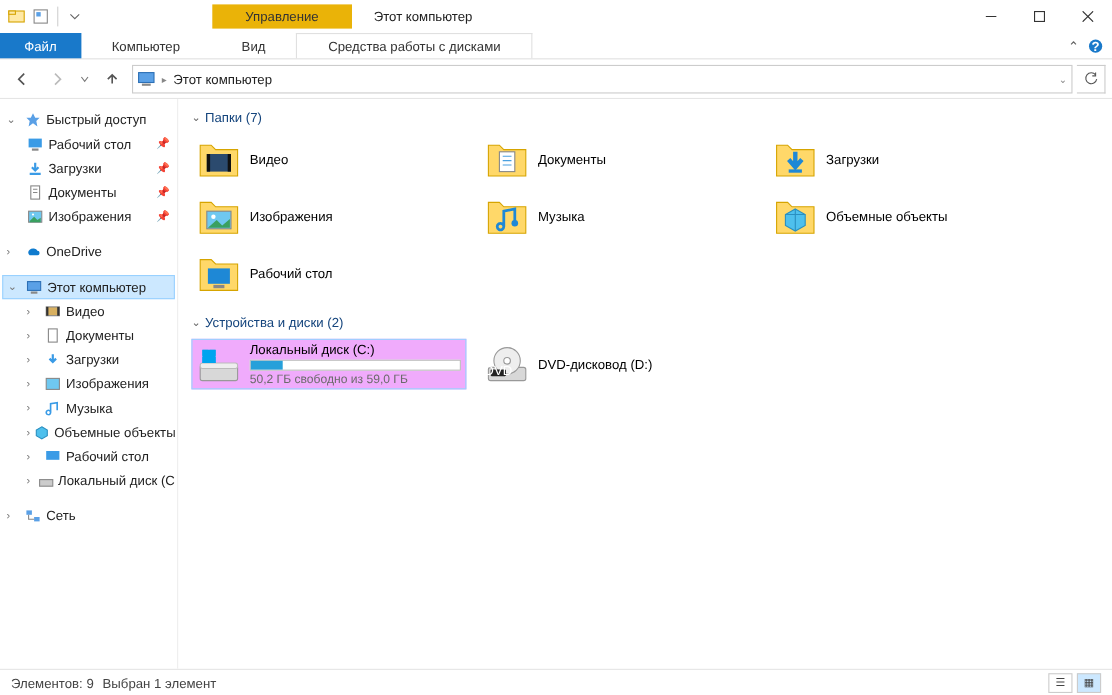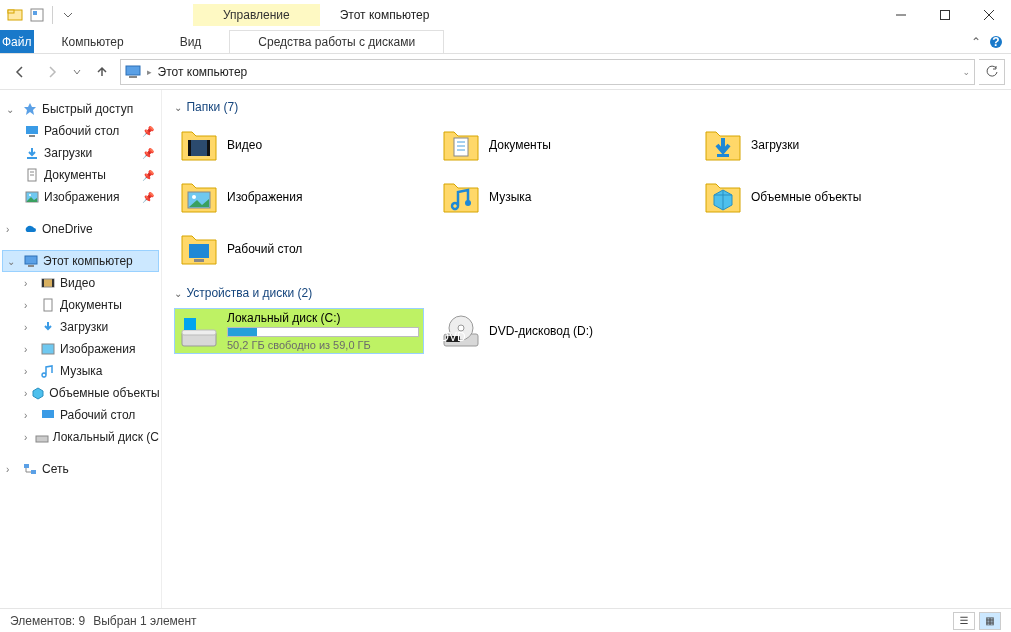--- a/index.html
+++ b/index.html
@@ -1,28 +1,28 @@
 <!DOCTYPE html>
 <html><head>
 <meta charset="utf-8">
 <style>
 * { box-sizing: border-box; margin: 0; padding: 0; font-family: "Segoe UI", Tahoma, sans-serif; font-size: 12px; }
 body { background: #fff; width: 1011px; height: 632px; overflow: hidden; display: flex; flex-direction: column; }
 .titlebar { height: 30px; display: flex; align-items: center; }
 .qat { display: flex; align-items: center; gap: 4px; padding: 0 6px; }
 .qat .icon { width: 18px; height: 18px; display:flex; align-items:center; justify-content:center; }
 .qat .sep { width:1px; height:18px; background:#d0d0d0; margin:0 2px; }
-.ribbon-tab-context { background: #fef9c3; color:#333; padding: 0 30px; height: 22px; display:flex; align-items:center; margin-top:0; }
+.ribbon-tab-context { background: #eab308; color:#333; padding: 0 30px; height: 22px; display:flex; align-items:center; margin-top:0; }
 .titlebar-title { padding-left: 20px; color:#222; }
 .spacer { flex:1; }
 .win-controls { display:flex; }
 .win-controls div { width: 44px; height: 30px; display:flex; align-items:center; justify-content:center; color:#333; }
 .ribbon-tabs { height: 24px; display:flex; align-items:stretch; border-bottom:1px solid #e0e0e0; }
 .ribbon-tabs .tab { padding: 0 28px; display:flex; align-items:center; color:#333; }
-.ribbon-tabs .tab.file { background:#1979ca; color:#fff; padding:0 2px; }
+.ribbon-tabs .tab.file { background:#1979ca; color:#fff; padding:0 22px; }
 .ribbon-tabs .tab.context { border:1px solid #e0e0e0; border-bottom:none; }
 .ribbon-right { margin-left:auto; display:flex; align-items:center; padding-right:8px; gap:8px; }
 .navbar { height: 36px; border-bottom: 1px solid #e5e5e5; display:flex; align-items:center; padding: 4px 6px; gap:4px; }
 .navbar .nbtn { width:28px; height:26px; display:flex; align-items:center; justify-content:center; color:#555; }
 .navbar .addr { flex:1; height:26px; border:1px solid #ccc; display:flex; align-items:center; padding:0 4px; gap:6px; }
 .navbar .addr .txt { flex:1; color:#222; }
 .navbar .refresh { width:26px; height:26px; border:1px solid #ccc; border-left:none; display:flex; align-items:center; justify-content:center; color:#555; }
 .navbar .search { width:200px; height:26px; border:1px solid #ccc; display:flex; align-items:center; padding:0 6px; color:#888; margin-left:6px; }
 .navbar .search .ph { flex:1; }
 .body { flex:1; display:flex; overflow:hidden; }
@@ -37,21 +37,21 @@
 .tree .pin { color:#999; margin-left:auto; font-size:10px; padding-right:4px; }
 .tree-gap { height:10px; }
 .content { flex:1; padding: 8px 12px; overflow:auto; }
 .group-header { color:#15457d; margin: 2px 0 8px 0; display:flex; align-items:center; gap:4px; }
 .group-header .chev { font-size:10px; color:#666; }
 .folders-grid { display:grid; grid-template-columns: repeat(3, 250px); gap: 6px 12px; margin-bottom:14px; }
 .folder-item { height: 46px; display:flex; align-items:center; gap:8px; padding: 2px 4px; border:1px solid transparent; }
 .folder-item .fico { width:40px; height:40px; display:flex; align-items:center; justify-content:center; }
 .devices-grid { display:flex; gap: 12px; }
 .device-item { width: 250px; height: 46px; display:flex; align-items:center; gap:8px; padding: 2px 4px; border:1px solid transparent; }
-.device-item.selected { background:#bef264; border:1px solid #99d1ff; }
+.device-item.selected { background:#f0abfc; border:1px solid #99d1ff; }
 .device-item .dico { width:40px; height:40px; display:flex; align-items:center; justify-content:center; }
 .device-item .dinfo { flex:1; display:flex; flex-direction:column; gap:2px; }
 .device-item .bar { height:10px; border:1px solid #bcbcbc; background:#fff; position:relative; }
 .device-item .bar .fill { position:absolute; left:0; top:0; bottom:0; background:#26a0da; }
 .device-item .sub { color:#6b6b6b; font-size:11px; }
 .statusbar { height: 24px; border-top:1px solid #e5e5e5; display:flex; align-items:center; padding: 0 10px; gap:8px; color:#444; }
 .statusbar .views { margin-left:auto; display:flex; gap:4px; }
 .statusbar .views div { width:22px; height:18px; border:1px solid #ccc; display:flex; align-items:center; justify-content:center; font-size:10px; }
 svg { display:block; }
 </style>

